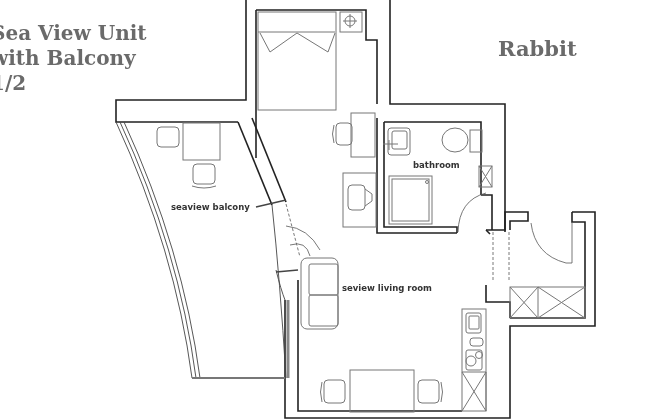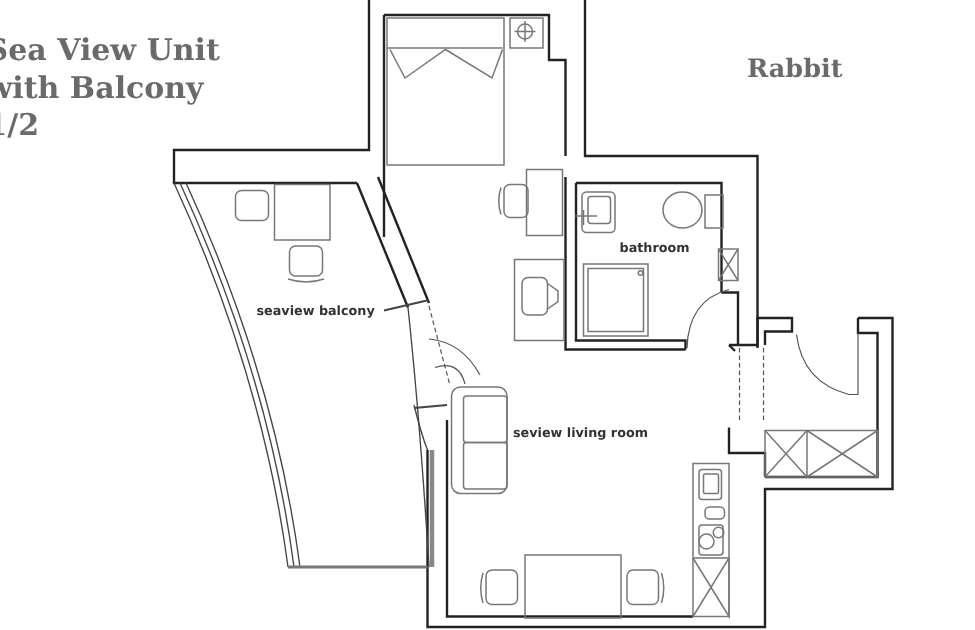--- a/index.html
+++ b/index.html
@@ -1,20 +1,20 @@
 <!DOCTYPE html>
 <html><head>
 <meta charset="utf-8">
 <style>
   html, body { margin:0; padding:0; background:#ffffff; }
   body { width:650px; height:420px; overflow:hidden; position:relative; font-family:"Liberation Sans", sans-serif; }
   .title { position:absolute; font-family:"DejaVu Serif", serif; color:#6a6a6a; font-weight:bold; }
   .title-line { display:block; font-size:20px; line-height:25px; white-space:nowrap; }
   #unit-title { left:-9px; top:21px; }
-  #rabbit { left:498px; top:36px; font-size:17px;text-align:right; }
+  #rabbit { left:498px; top:36px; font-size:21px;text-align:right; }
   svg { position:absolute; left:0; top:0; }
   .room-label { font-family:"DejaVu Sans", sans-serif; font-weight:bold; font-size:8.5px; fill:#333; }
 </style>
 </head>
 <body>
 
 <div class="title" id="unit-title">
   <span class="title-line">Sea View Unit</span>
   <span class="title-line">with Balcony</span>
   <span class="title-line">1/2</span>

